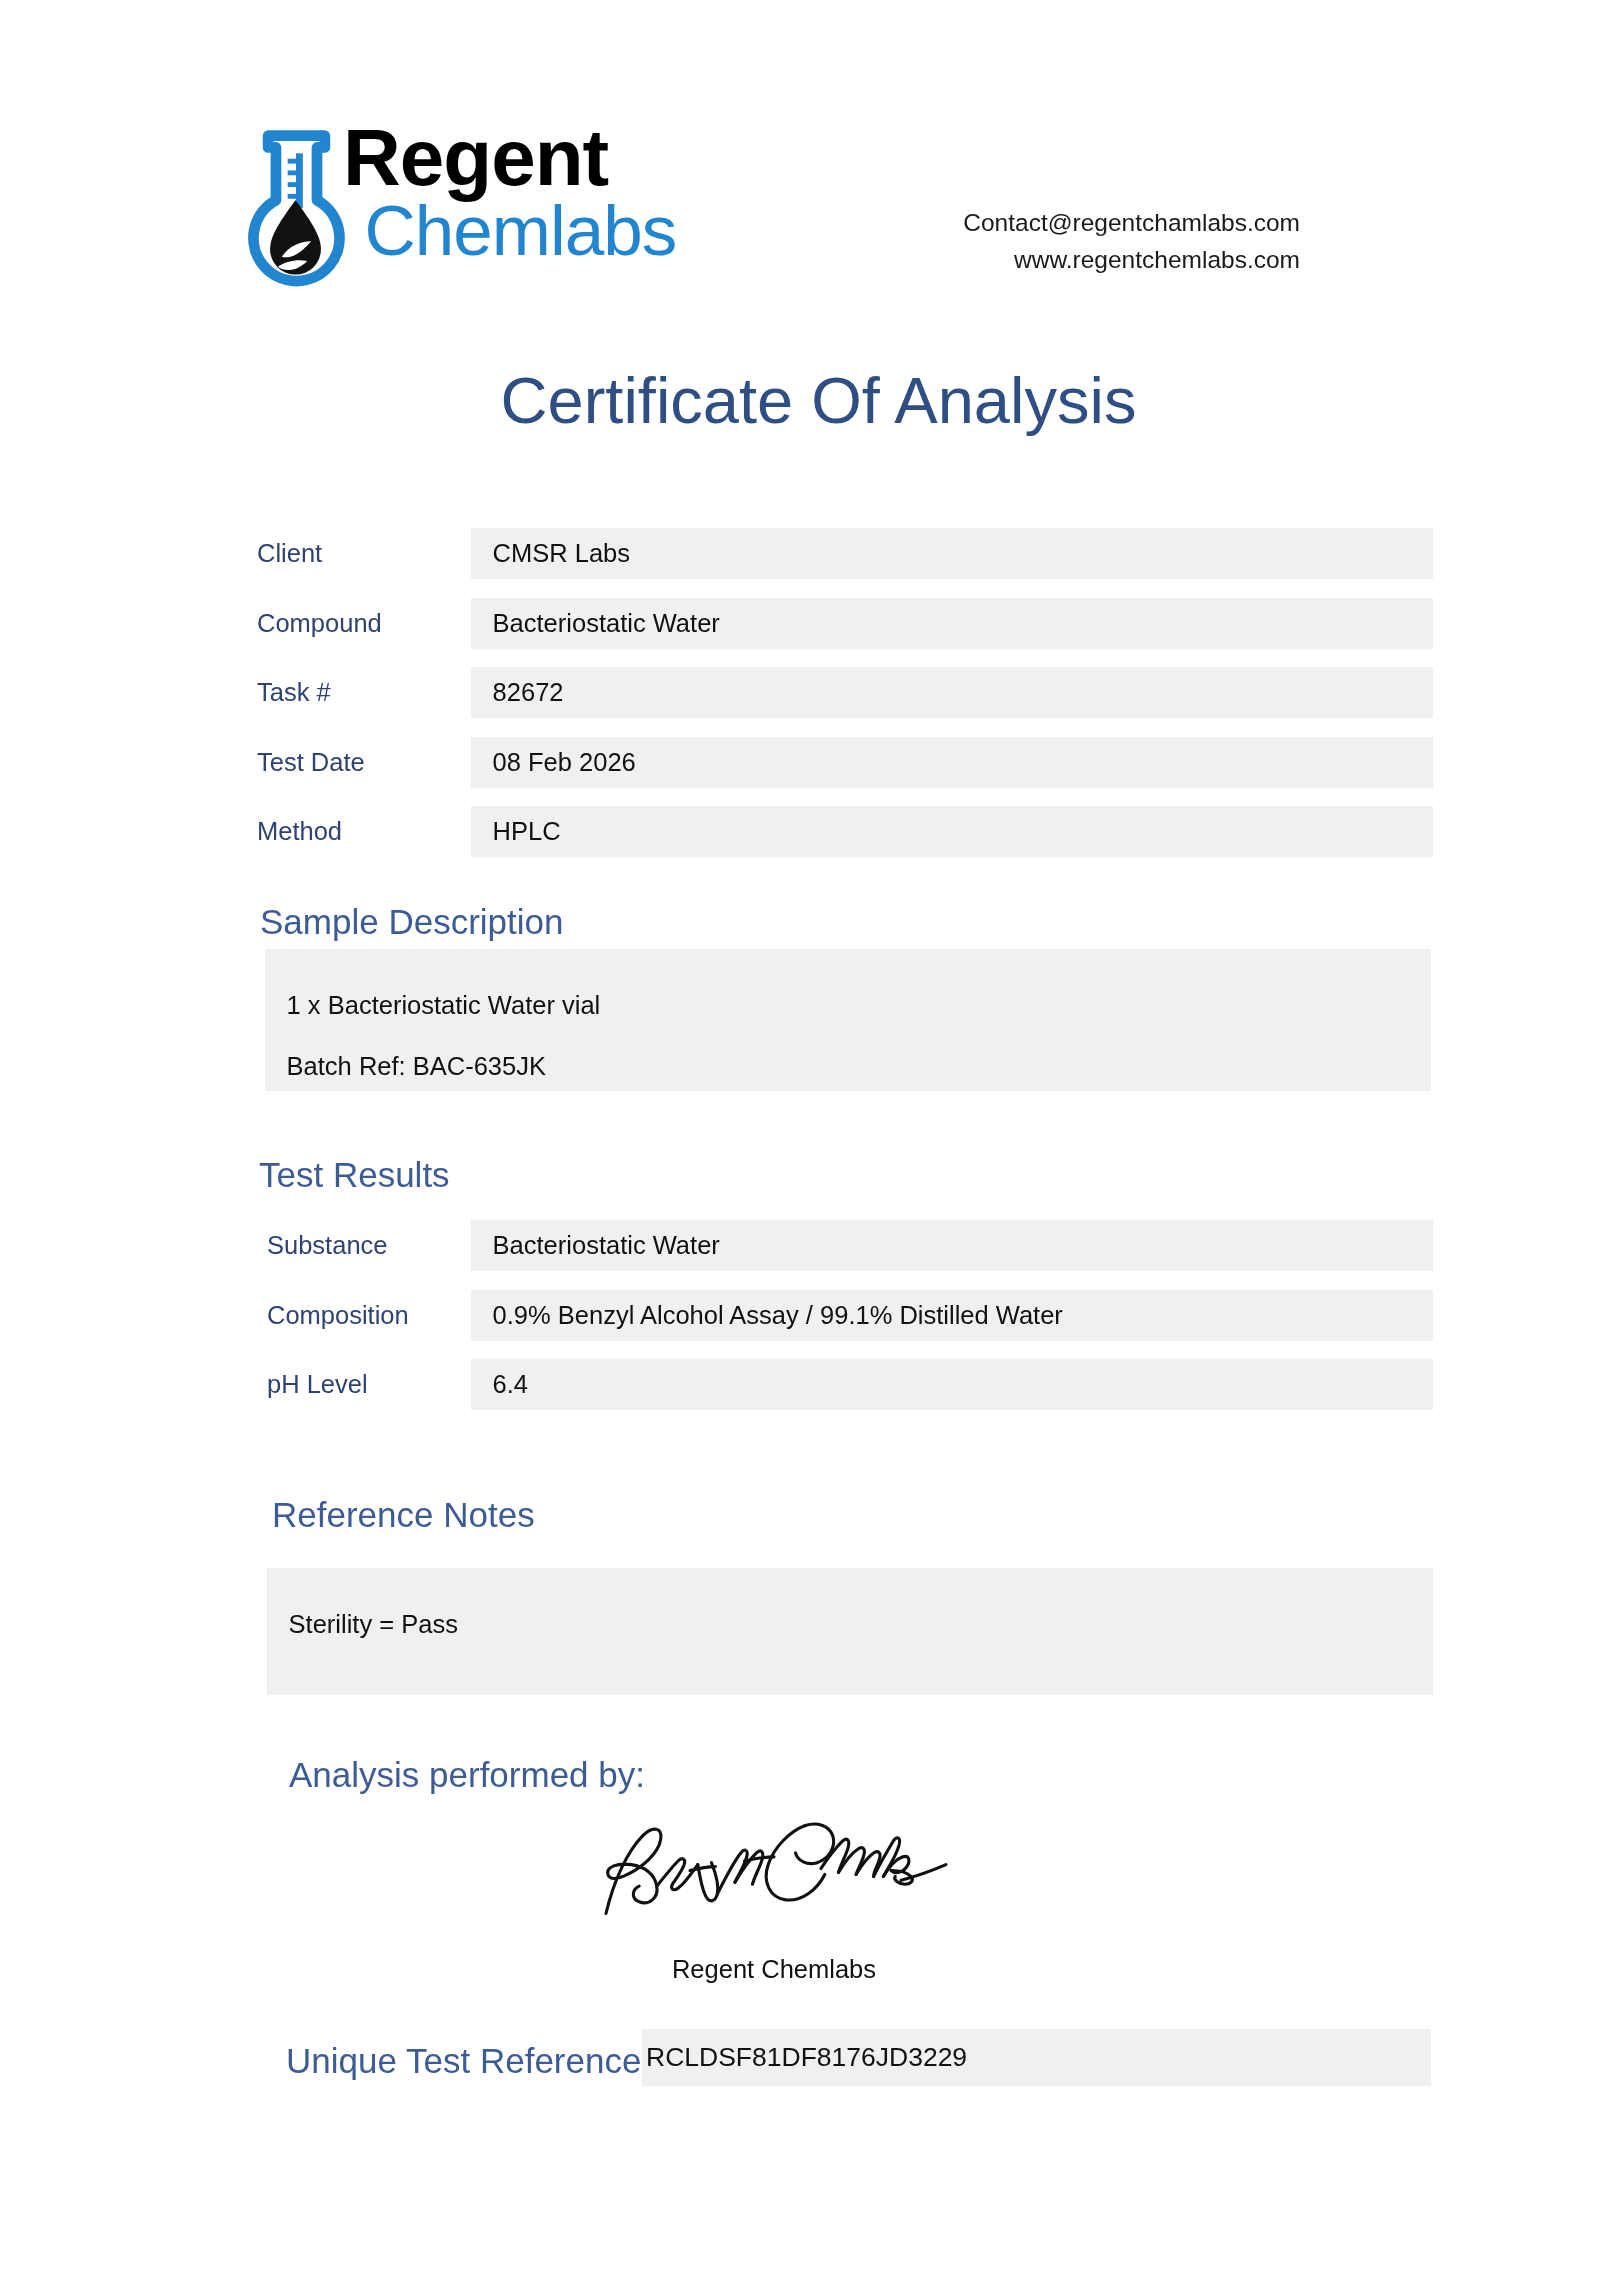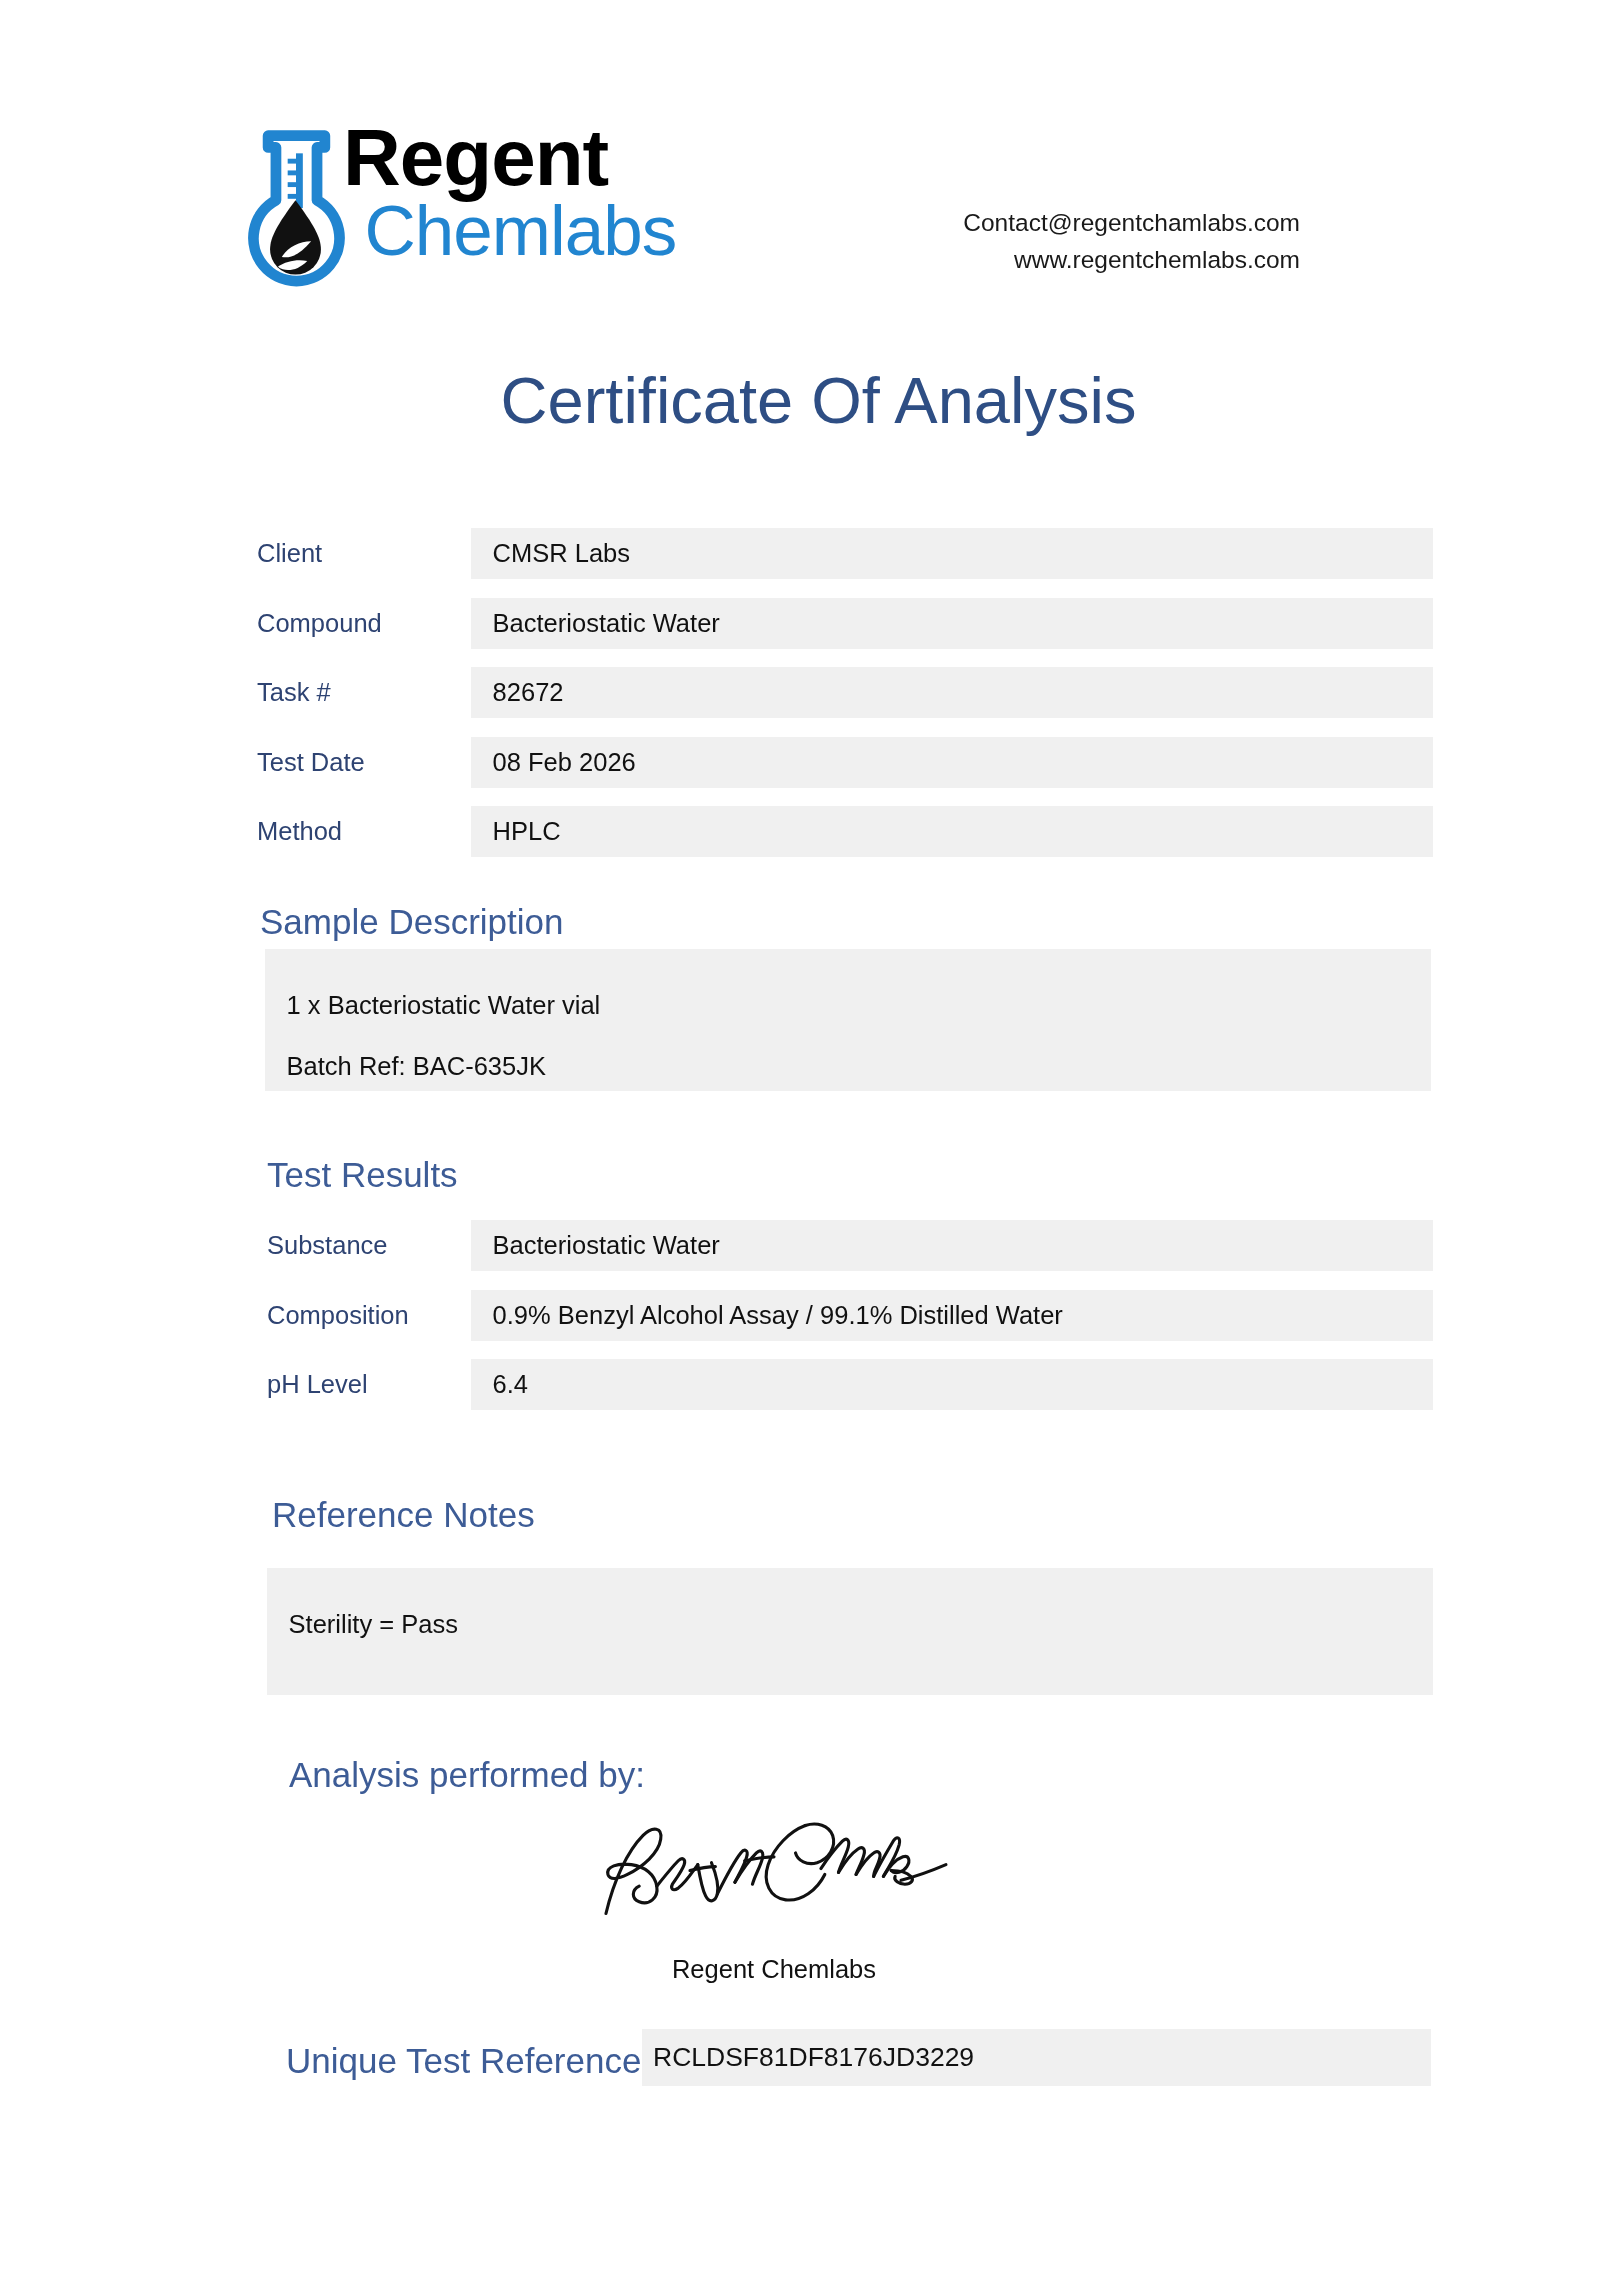--- a/index.html
+++ b/index.html
@@ -189,21 +189,21 @@
   }
   .uref-box {
     position: absolute;
     left: 642px;
     top: 2029px;
     width: 789px;
     height: 57px;
     background: #f0f0f0;
     display: flex;
     align-items: center;
-    padding-left: 11px;
+    padding-left: 4px;
     box-sizing: border-box;
     font-size: 26.5px;
     color: #111111;
   }
 </style>
 </head>
 <body>
 
 <div class="page">
 
@@ -262,21 +262,21 @@
       <div class="info-value">HPLC</div>
     </div>
   </div>
 
   <div class="section-heading" style="left:260px; top:902px;">Sample Description</div>
   <div class="panel" style="left:265px; top:949px; width:1166px; height:142px;">
     <div class="panel-line">1 x Bacteriostatic Water vial</div>
     <div class="panel-line">Batch Ref: BAC-635JK</div>
   </div>
 
-  <div class="section-heading" style="left:267px; top:1155px;">Test Results</div>
+  <div class="section-heading" style="left:259px; top:1155px;">Test Results</div>
   <div class="results-table">
     <div class="info-row">
       <div class="info-label">Substance</div>
       <div class="info-value">Bacteriostatic Water</div>
     </div>
     <div class="info-row">
       <div class="info-label">Composition</div>
       <div class="info-value">0.9% Benzyl Alcohol Assay / 99.1% Distilled Water</div>
     </div>
     <div class="info-row">

